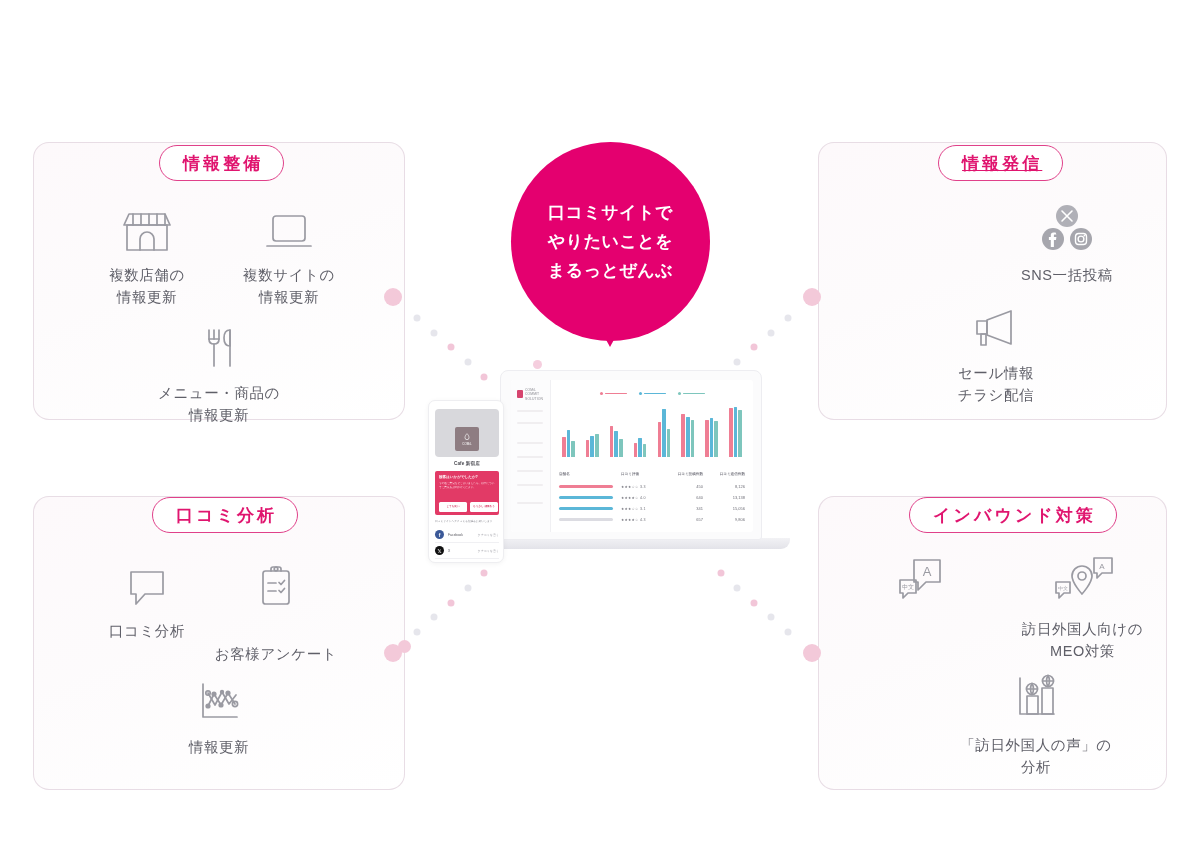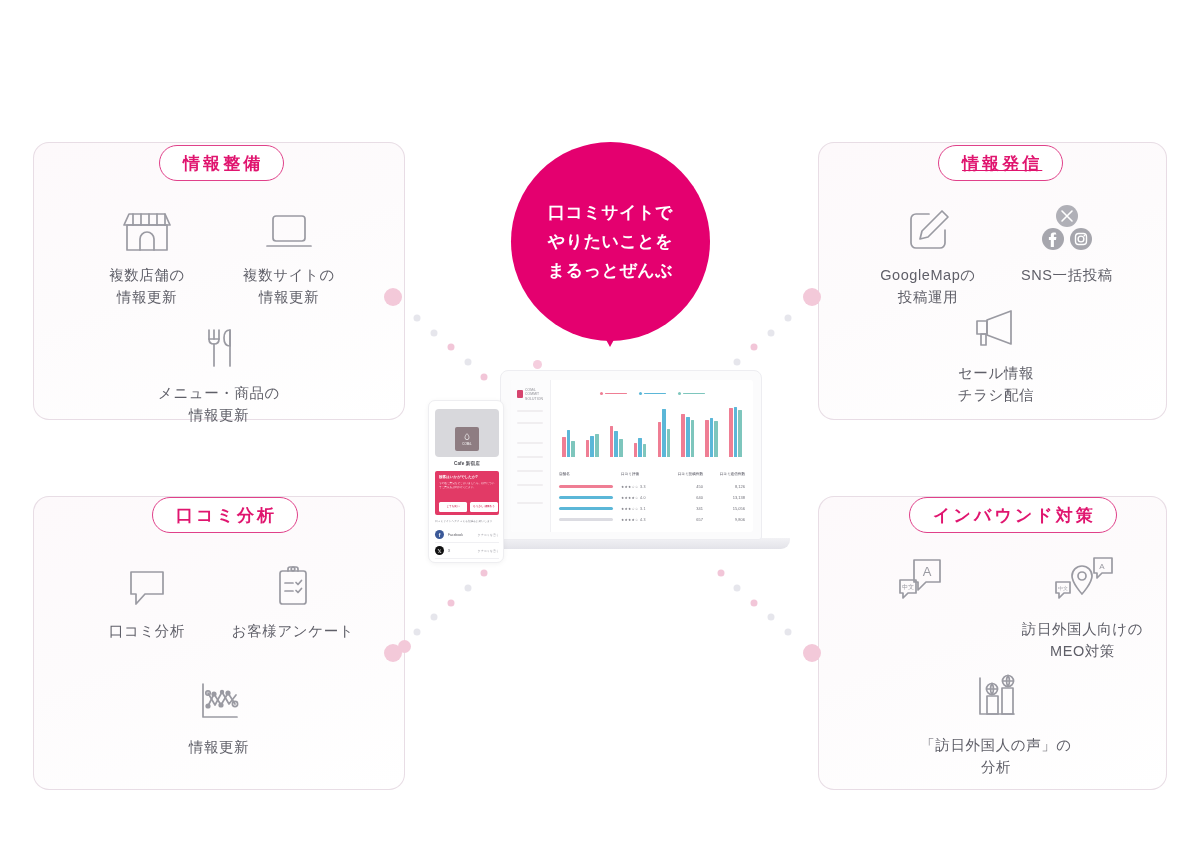--- a/index.html
+++ b/index.html
@@ -81,26 +81,26 @@
   
   .f-tl-1 { left: 57px;  top: 198px; }
   .f-tl-2 { left: 199px; top: 198px; }
   .f-tl-3 { left: 129px; top: 316px; }
   
   .f-tr-1 { left: 838px; top: 198px; }
   .f-tr-2 { left: 977px; top: 198px; }
   .f-tr-3 { left: 906px; top: 296px; }
   
   .f-bl-1 { left: 57px;  top: 554px; }
-  .f-bl-2 { left: 203px; top: 554px; }
+  .f-bl-2 { left: 186px; top: 554px; gap: 23px; }
   .f-bl-3 { left: 129px; top: 670px; }
   
   .f-br-1 { left: 828px; top: 552px;  width: 185px; }
   .f-br-2 { left: 990px; top: 552px;  width: 185px; }
-  .f-br-3 { left: 906px; top: 668px; }
+  .f-br-3 { left: 946px; top: 668px; }
 
   
   .bubble {
     position: absolute; left: 511px; top: 142px;
     width: 199px; height: 199px;
     border-radius: 50%;
     background: #e4006f;
     display: flex; align-items: center; justify-content: center;
   }
   .bubble-tail {
@@ -311,30 +311,20 @@
         <path class="ic" d="M17 15h10a0 0 0 0 1 0 0c0 3-2 5-5 5s-5-2-5-5z"></path>
         <path class="ic" d="M22 20v22"></path>
         <path class="ic" d="M38 6c-4 0-6 3-6 8s2 8 6 8z"></path>
         <path class="ic" d="M38 6v36"></path>
       </svg>
     </div>
     <div class="flabel">メニュー・商品の
 情報更新</div>
   </div>
 
-  <div class="feature f-tr-1">
-    <div class="icon">
-      <svg width="54" height="48" viewBox="0 0 54 48">
-        <path class="ic" d="M44 24v13a5 5 0 0 1-5 5H15a5 5 0 0 1-5-5V13a5 5 0 0 1 5-5h13"></path>
-        <path class="ic" d="M41 5 47 11 27 31l-8 2 2-8z"></path>
-      </svg>
-    </div>
-    <div class="flabel">GoogleMapの
-投稿運用</div>
-  </div>
 
   <div class="feature f-tr-2">
     <div class="icon">
       <svg width="70" height="52" viewBox="0 0 70 52">
         <circle cx="35" cy="14" r="11" fill="#b0b0b7"></circle>
         <path d="M30 9 L40 19 M40 9 L30 19" stroke="#fff" stroke-width="1.6" stroke-linecap="round" fill="none"></path>
         <circle cx="21" cy="37" r="11" fill="#a6a6ad"></circle>
         <path d="M23.6 30.5h-2.2c-1.6 0-2.6 1-2.6 2.6v2h-1.9v2.8h1.9v7.1h3.1v-7.1h2.1l.4-2.8h-2.5v-1.6c0-.6.2-.9.9-.9h1.6z" fill="#fff"></path>
         <circle cx="49" cy="37" r="11" fill="#a6a6ad"></circle>
         <rect x="43.5" y="31.5" width="11" height="11" rx="3.2" fill="none" stroke="#fff" stroke-width="1.4"></rect>

